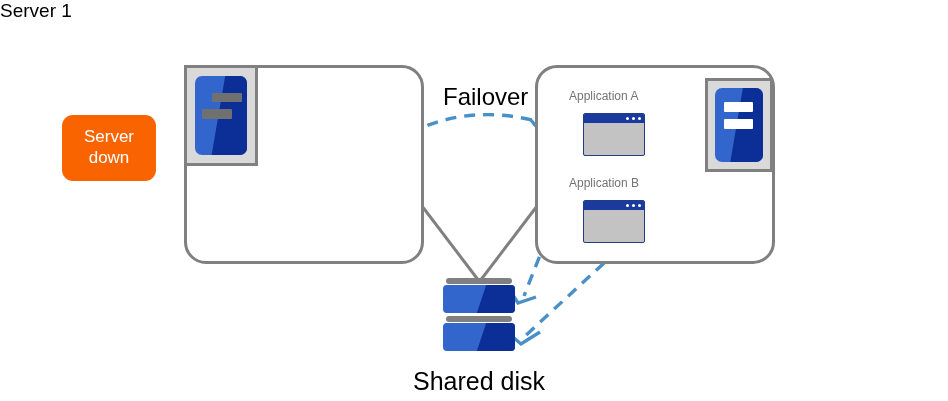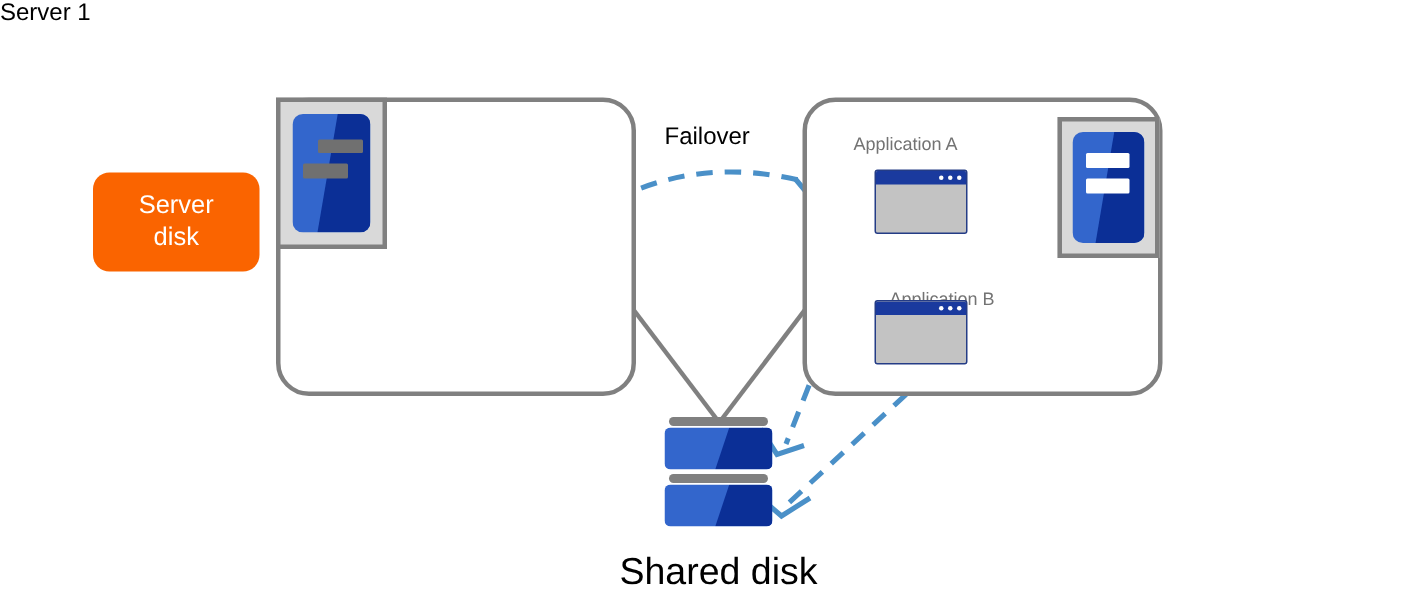--- a/index.html
+++ b/index.html
@@ -20,21 +20,21 @@
     border:3px solid #808080;
     border-radius:22px;
     background:#ffffff;
   }
   #server1-box{left:184px;top:65px;width:240px;height:199px;}
   #server2-box{left:535px;top:65px;width:240px;height:199px;}
 
   
   .server-title{
     position:absolute;
-    font-size:16px;color:#000;
+    font-size:19px;color:#000;
     white-space:nowrap;
     text-align:right;
   }
   #server2-title{left:535px;top:43px;width:240px;}
 
   
   .srv-icon-frame{
     position:absolute;
     box-sizing:border-box;
     background:#d9d9d9;
@@ -63,37 +63,37 @@
 
   
   #s1-bar1{left:33%;top:21%;width:57%;height:12%;}
   #s1-bar2{left:14%;top:42%;width:57%;height:12%;}
   
   #s2-bar1{left:18%;top:19%;width:62%;height:13%;}
   #s2-bar2{left:18%;top:42%;width:62%;height:13%;}
 
   
   #server-down-badge{
-    left:62px;top:115px;width:111px;height:66px;
+    left:62px;top:115px;width:94px;height:66px;
     background:#fa6400;
     border-radius:11px;
     color:#ffffff;
     display:flex;flex-direction:column;
     align-items:center;justify-content:center;
     font-size:17px;line-height:1.22;
     text-align:center;
   }
 
   
   .app-label{
     position:absolute;
     font-size:12px;color:#737373;white-space:nowrap;
   }
   #app-a-label{left:569px;top:89px;}
-  #app-b-label{left:569px;top:192px;margin-left:24px;}
+  #app-b-label{left:569px;top:176px;}
 
   
   .app-win{
     position:absolute;
     box-sizing:border-box;
     width:62px;height:43px;
     background:#c3c3c3;
     border:1.5px solid #243c86;
     border-radius:2px;
     overflow:hidden;
@@ -133,21 +133,21 @@
   #disk-body-2{top:45px;}
 
   #shared-disk-label{
     position:absolute;left:398px;top:367px;width:162px;
     text-align:center;font-size:25px;color:#000;white-space:nowrap;
   }
 
   
   #failover-label{
     position:absolute;left:443px;top:83px;
-    font-size:16px;color:#000;white-space:nowrap;
+    font-size:24px;color:#000;white-space:nowrap;
   }
 </style>
 </head>
 <body>
 
 <div id="stage">
 
   <svg id="svg-layer" viewBox="0 0 948 401" xmlns="http://www.w3.org/2000/svg">
 
     <path d="M 406 185 L 479 281" stroke="#808080" stroke-width="3" fill="none"></path>
@@ -175,21 +175,21 @@
     <div class="srv-icon" id="server1-icon">
       <div class="srv-light"></div>
       <div class="srv-dark"></div>
       <div class="srv-bar gray" id="s1-bar1"></div>
       <div class="srv-bar gray" id="s1-bar2"></div>
     </div>
   </div>
 
   <div class="node" id="server-down-badge">
     <span>Server</span>
-    <span>disk</span>
+    <span>down</span>
   </div>
 
   <div id="failover-label">Failover</div>
 
   <div class="node server-box" id="server2-box"></div>
 
   <div class="srv-icon-frame" id="server2-icon-frame">
     <div class="srv-icon" id="server2-icon">
       <div class="srv-light"></div>
       <div class="srv-dark"></div>

